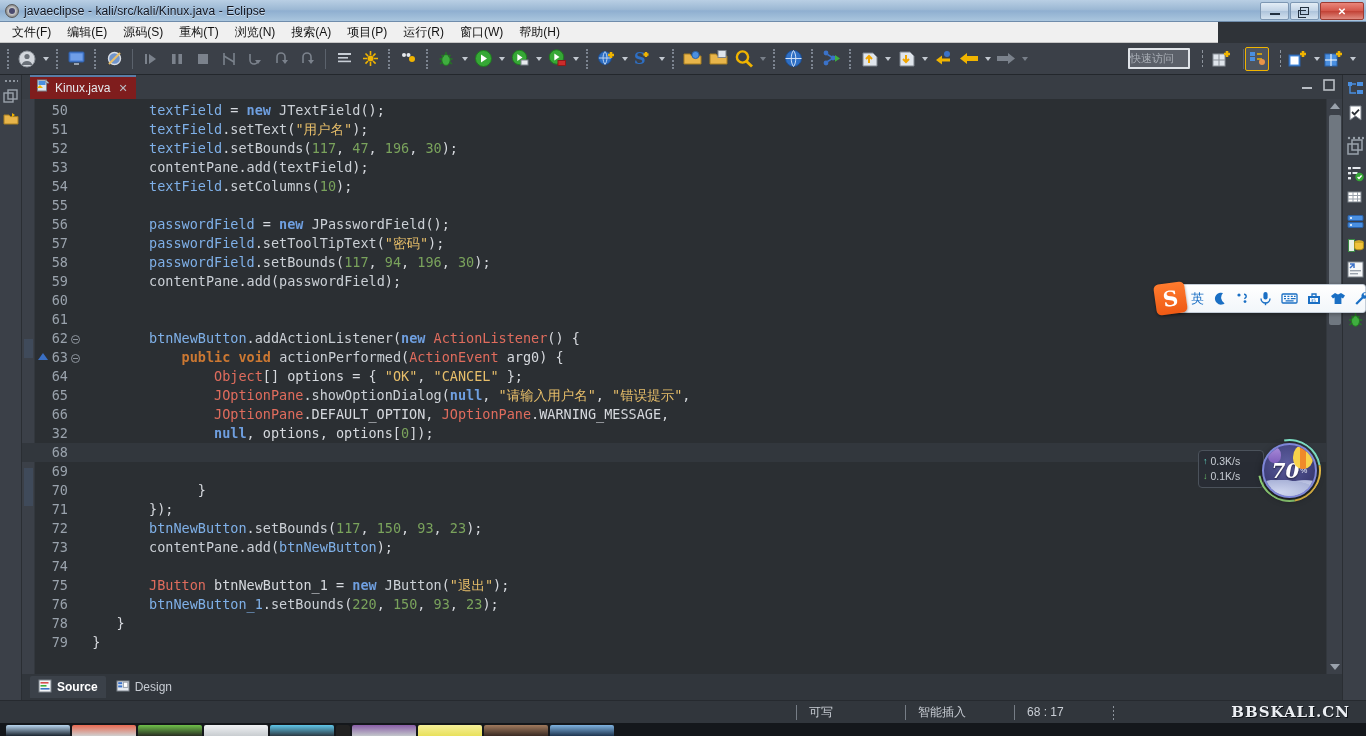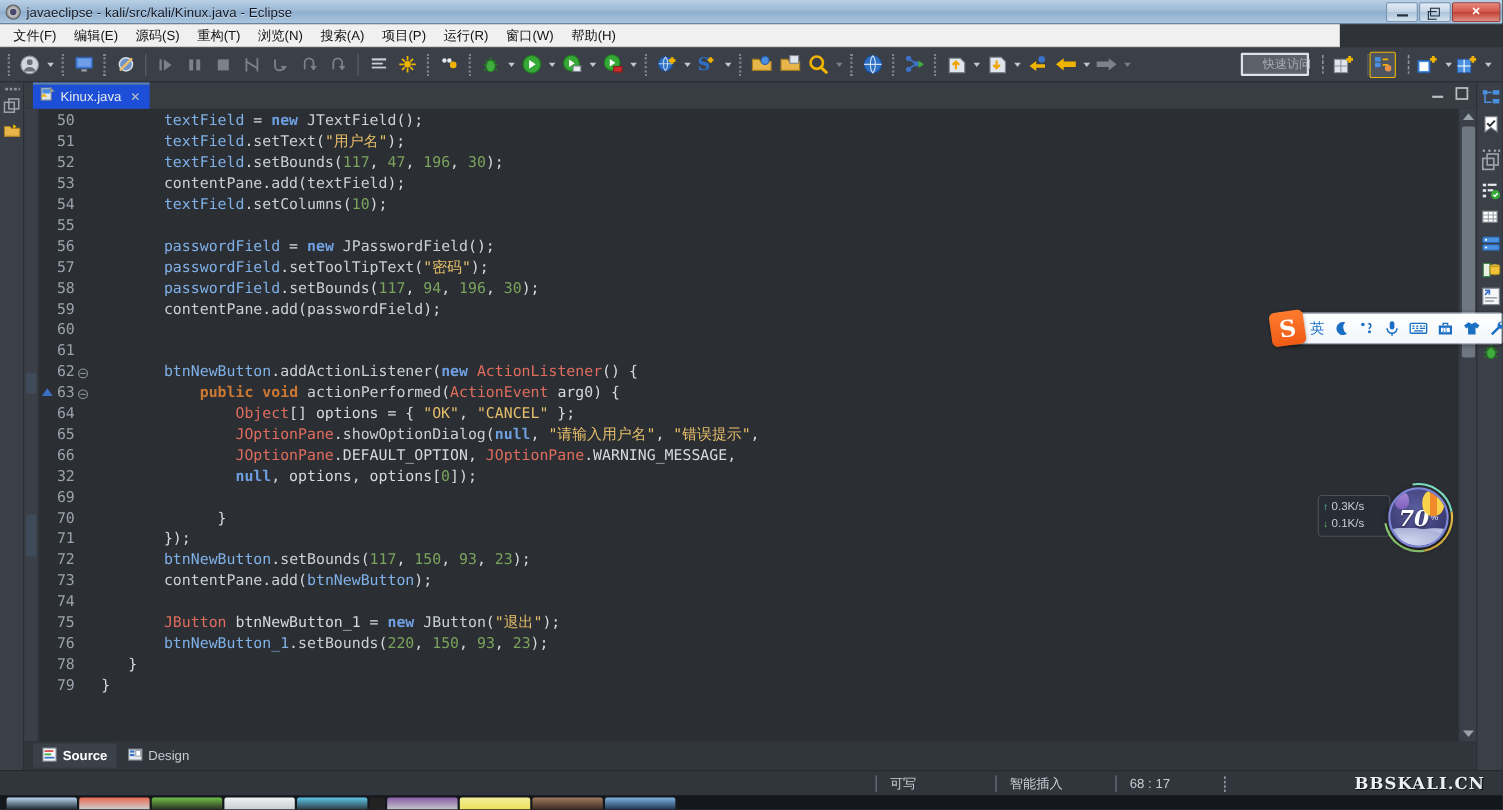--- a/index.html
+++ b/index.html
@@ -88,21 +88,21 @@
   .tb-arrow i {
     display: block; width: 0; height: 0;
     border-left: 3.5px solid transparent; border-right: 3.5px solid transparent;
     border-top: 4px solid #c2c8d0;
   }
   .tb-arrow.dim i { border-top-color: #787f89; }
   .quick-access {
     position: absolute; right: 176px; top: 5px;
     width: 62px; height: 21px;
     background: #5b6069; border: 2px solid #dfe3e8; border-radius: 1px;
-    display: flex; align-items: center; padding-left: 18px;
+    display: flex; align-items: center; padding-left: 0;
   }
   .quick-access span { font-size: 11px; color: #a9aeb6; white-space: nowrap; }
 
   
   .editor-wrap {
     position: absolute; left: 0; top: 75px; width: 1366px; height: 625px;
     background: #31363c;
   }
   .left-rail {
     position: absolute; left: 0; top: 0; width: 22px; height: 625px;
@@ -121,21 +121,21 @@
     background: #3b4048; border-left: 1px solid #2a2e33;
   }
   .rr-icon { position: absolute; left: 4px; width: 17px; height: 17px; }
 
   .tabstrip {
     position: absolute; left: 22px; top: 0; right: 24px; height: 24px;
     background: #383d44;
   }
   .tab {
     position: absolute; left: 8px; top: 0; height: 24px;
-    background: #1d4ed8; border-top: 2px solid #5a7ea6;
+    background: #7f1d1d; border-top: 2px solid #5a7ea6;
     display: flex; align-items: center; padding: 0 8px 0 6px; gap: 5px;
   }
   .tab-label { font-size: 12px; color: #e6e9ed; white-space: nowrap; }
   .tab-close { font-size: 11px; color: #b9bec5; margin-left: 3px; }
   .tabstrip-right {
     position: absolute; right: 6px; top: 3px; display: flex; gap: 8px; align-items: center;
   }
   .mini-btn { width: 14px; height: 14px; position: relative; }
 
   
@@ -773,20 +773,21 @@
             <div class="line"><span class="lno">58</span><span class="code"><span>        </span><span class="id">passwordField</span><span class="pl">.</span><span class="mt">setBounds</span><span class="pl">(</span><span class="nm">117</span><span class="pl">, </span><span class="nm">94</span><span class="pl">, </span><span class="nm">196</span><span class="pl">, </span><span class="nm">30</span><span class="pl">);</span></span></div>
             <div class="line"><span class="lno">59</span><span class="code"><span>        </span><span class="mt">contentPane</span><span class="pl">.</span><span class="mt">add</span><span class="pl">(</span><span class="mt">passwordField</span><span class="pl">);</span></span></div>
             <div class="line"><span class="lno">60</span><span class="code"></span></div>
             <div class="line"><span class="lno">61</span></div>
             <div class="line"><span class="lno">62</span><span class="fold-marker"></span><span class="code"><span>        </span><span class="id">btnNewButton</span><span class="pl">.</span><span class="mt">addActionListener</span><span class="pl">(</span><span class="kb">new</span><span class="pl"> </span><span class="ty">ActionListener</span><span class="pl">() {</span></span></div>
             <div class="line"><span class="lno">63</span><span class="fold-marker"></span><span class="annot-tri"></span><span class="code"><span>            </span><span class="k">public</span><span class="pl"> </span><span class="k">void</span><span class="pl"> </span><span class="mt">actionPerformed</span><span class="pl">(</span><span class="ty">ActionEvent</span><span class="pl"> arg0) {</span></span></div>
             <div class="line"><span class="lno">64</span><span class="code"><span>                </span><span class="ty">Object</span><span class="pl">[] options = { </span><span class="st">"OK"</span><span class="pl">, </span><span class="st">"CANCEL"</span><span class="pl"> };</span></span></div>
             <div class="line"><span class="lno">65</span><span class="code"><span>                </span><span class="ty">JOptionPane</span><span class="pl">.</span><span class="mt">showOptionDialog</span><span class="pl">(</span><span class="kb">null</span><span class="pl">, </span><span class="st">"请输入用户名"</span><span class="pl">, </span><span class="st">"错误提示"</span><span class="pl">,</span></span></div>
             <div class="line"><span class="lno">66</span><span class="code"><span>                </span><span class="ty">JOptionPane</span><span class="pl">.DEFAULT_OPTION, </span><span class="ty">JOptionPane</span><span class="pl">.WARNING_MESSAGE,</span></span></div>
             <div class="line"><span class="lno">32</span><span class="code"><span>                </span><span class="kb">null</span><span class="pl">, options, options[</span><span class="nm">0</span><span class="pl">]);</span></span></div>
+            <div class="line current"><span class="lno">68</span><span class="code"></span></div>
             <div class="line"><span class="lno">69</span><span class="code"></span></div>
             <div class="line"><span class="lno">70</span><span class="code"><span>              </span><span class="pl">}</span></span></div>
             <div class="line"><span class="lno">71</span><span class="code"><span>        </span><span class="pl">});</span></span></div>
             <div class="line"><span class="lno">72</span><span class="code"><span>        </span><span class="id">btnNewButton</span><span class="pl">.</span><span class="mt">setBounds</span><span class="pl">(</span><span class="nm">117</span><span class="pl">, </span><span class="nm">150</span><span class="pl">, </span><span class="nm">93</span><span class="pl">, </span><span class="nm">23</span><span class="pl">);</span></span></div>
             <div class="line"><span class="lno">73</span><span class="code"><span>        </span><span class="mt">contentPane</span><span class="pl">.</span><span class="mt">add</span><span class="pl">(</span><span class="id">btnNewButton</span><span class="pl">);</span></span></div>
             <div class="line"><span class="lno">74</span><span class="code"></span></div>
             <div class="line"><span class="lno">75</span><span class="code"><span>        </span><span class="ty">JButton</span><span class="pl"> btnNewButton_1 = </span><span class="kb">new</span><span class="pl"> </span><span class="mt">JButton</span><span class="pl">(</span><span class="st">"退出"</span><span class="pl">);</span></span></div>
             <div class="line"><span class="lno">76</span><span class="code"><span>        </span><span class="id">btnNewButton_1</span><span class="pl">.</span><span class="mt">setBounds</span><span class="pl">(</span><span class="nm">220</span><span class="pl">, </span><span class="nm">150</span><span class="pl">, </span><span class="nm">93</span><span class="pl">, </span><span class="nm">23</span><span class="pl">);</span></span></div>
             <div class="line"><span class="lno">78</span><span class="code"><span>    </span><span class="pl">}</span></span></div>
             <div class="line"><span class="lno">79</span><span class="code"><span> </span><span class="pl">}</span></span></div>

